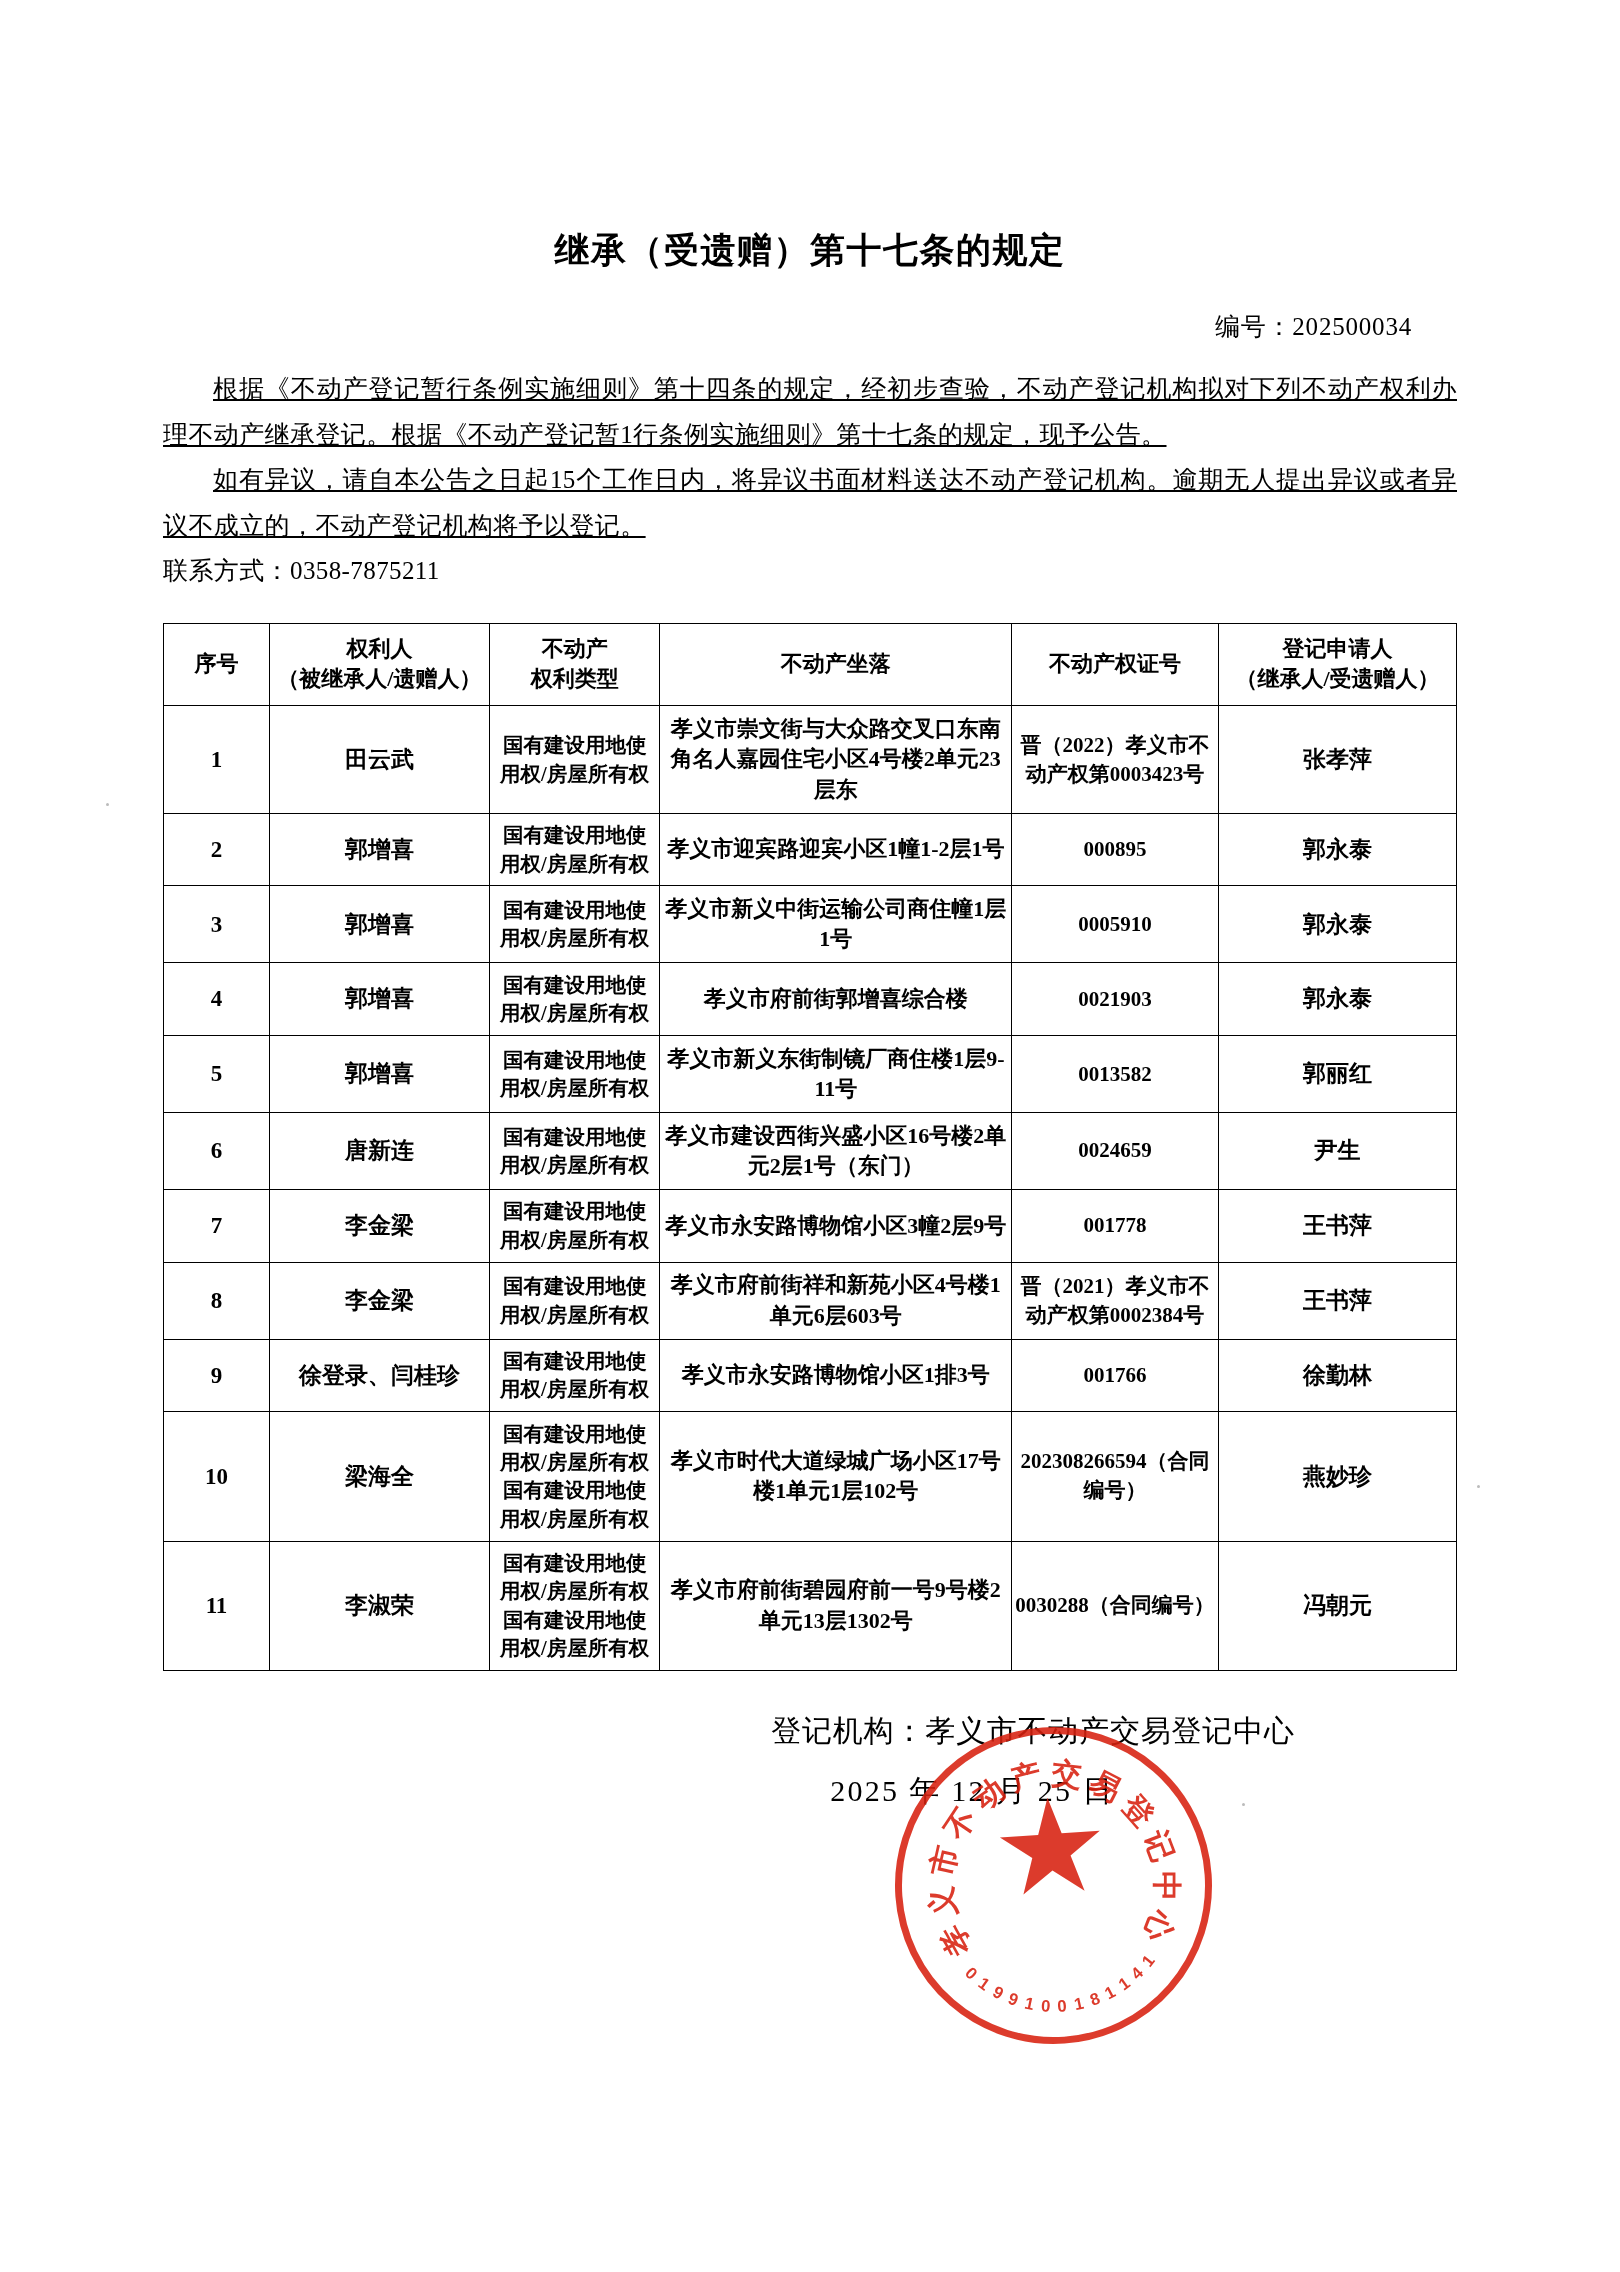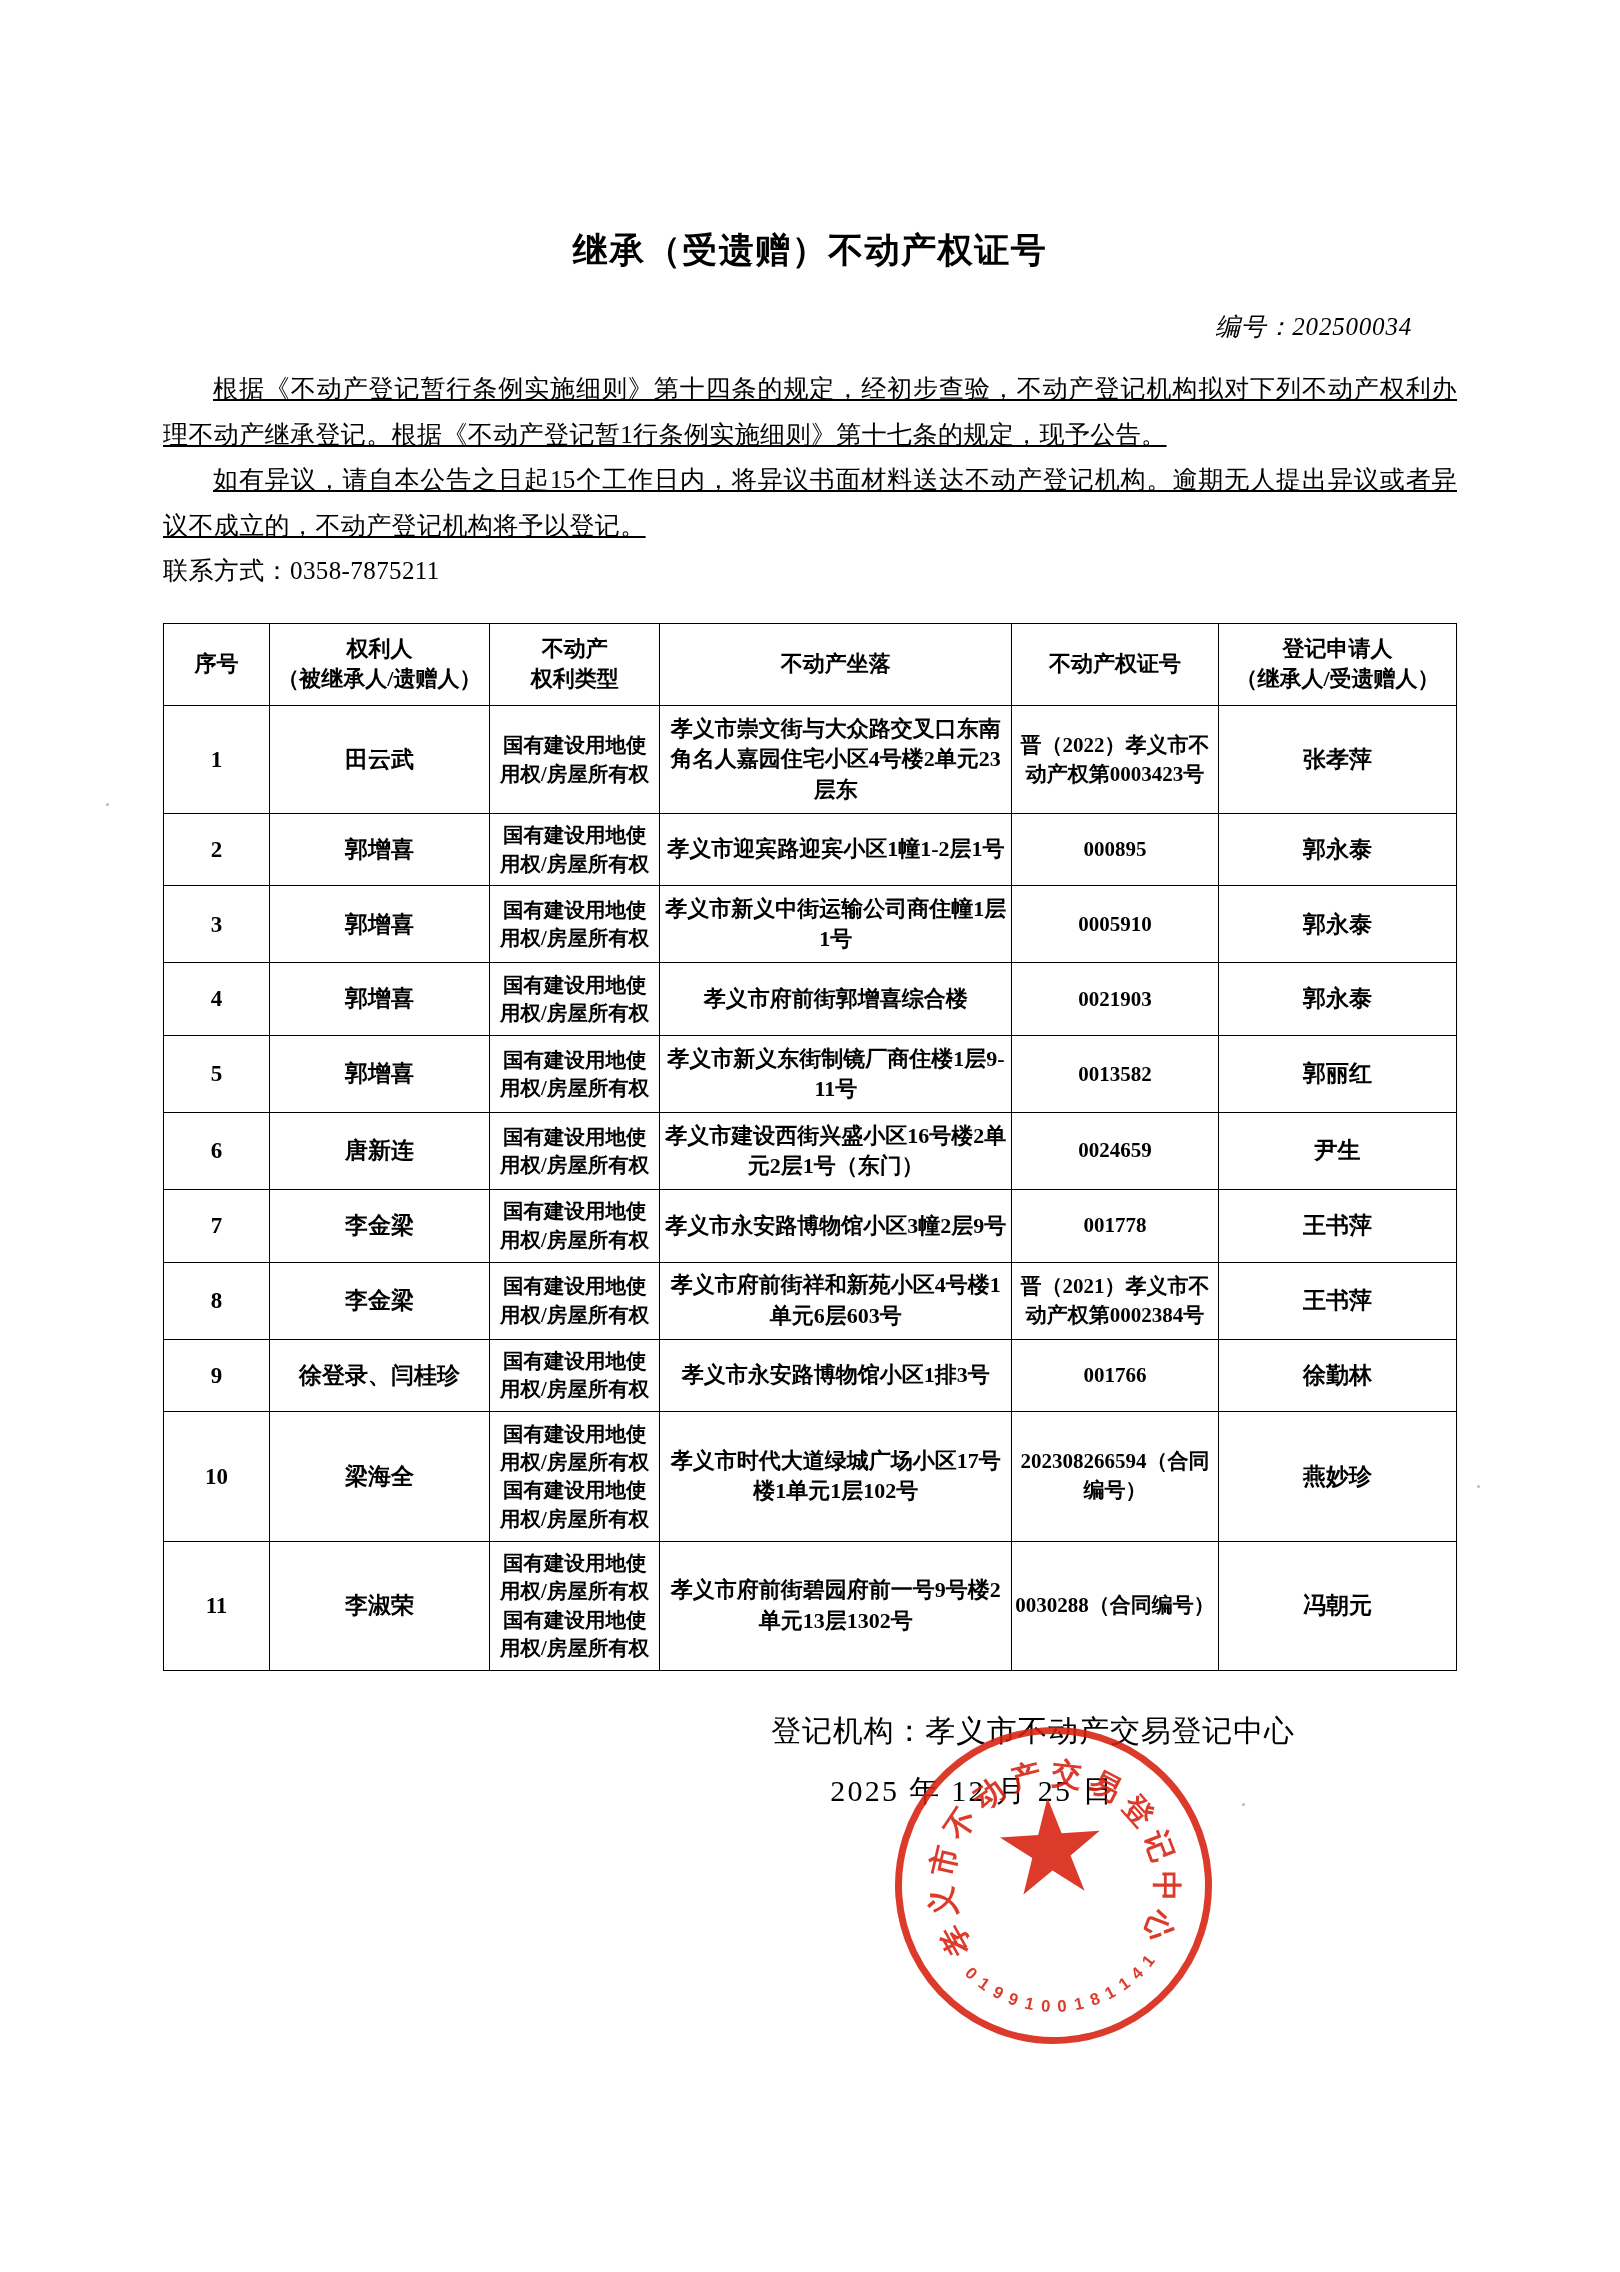--- a/index.html
+++ b/index.html
@@ -27,21 +27,20 @@
     font-weight: bold;
     letter-spacing: 1.5px;
     margin: 0 0 36px 0;
     font-family: "Liberation Serif", "DejaVu Serif", serif;
   }
   .doc-number {
     text-align: right;
     font-size: 25px;
     margin: 0 45px 23px 0;
     letter-spacing: 0.8px;
-    font-style: italic;
   }
   .body-text {
     font-size: 25px;
     line-height: 1.82;
     text-align: justify;
     letter-spacing: 0.4px;
   }
   .body-text p {
     margin: 0;
   }
@@ -196,21 +195,21 @@
 </style>
 </head>
 <body>
 
 <div class="page">
 
   <div class="speck" style="left:106px; top:803px;"></div>
   <div class="speck" style="left:1477px; top:1485px;"></div>
   <div class="speck" style="left:1242px; top:1803px;"></div>
 
-  <h1 class="doc-title">继承（受遗赠）不动产权证号</h1>
+  <h1 class="doc-title">继承（受遗赠）第十七条的规定</h1>
 
   <div class="doc-number">编号：202500034</div>
 
   <div class="body-text">
     <p class="indent">根据《不动产登记暂行条例实施细则》第十四条的规定，经初步查验，不动产登记机构拟对下列不动产权利办理不动产继承登记。根据《不动产登记暂1行条例实施细则》第十七条的规定，现予公告。</p>
     <p class="indent">如有异议，请自本公告之日起15个工作日内，将异议书面材料送达不动产登记机构。逾期无人提出异议或者异议不成立的，不动产登记机构将予以登记。</p>
   </div>
 
   <div class="contact-line">联系方式：0358-7875211</div>
 

